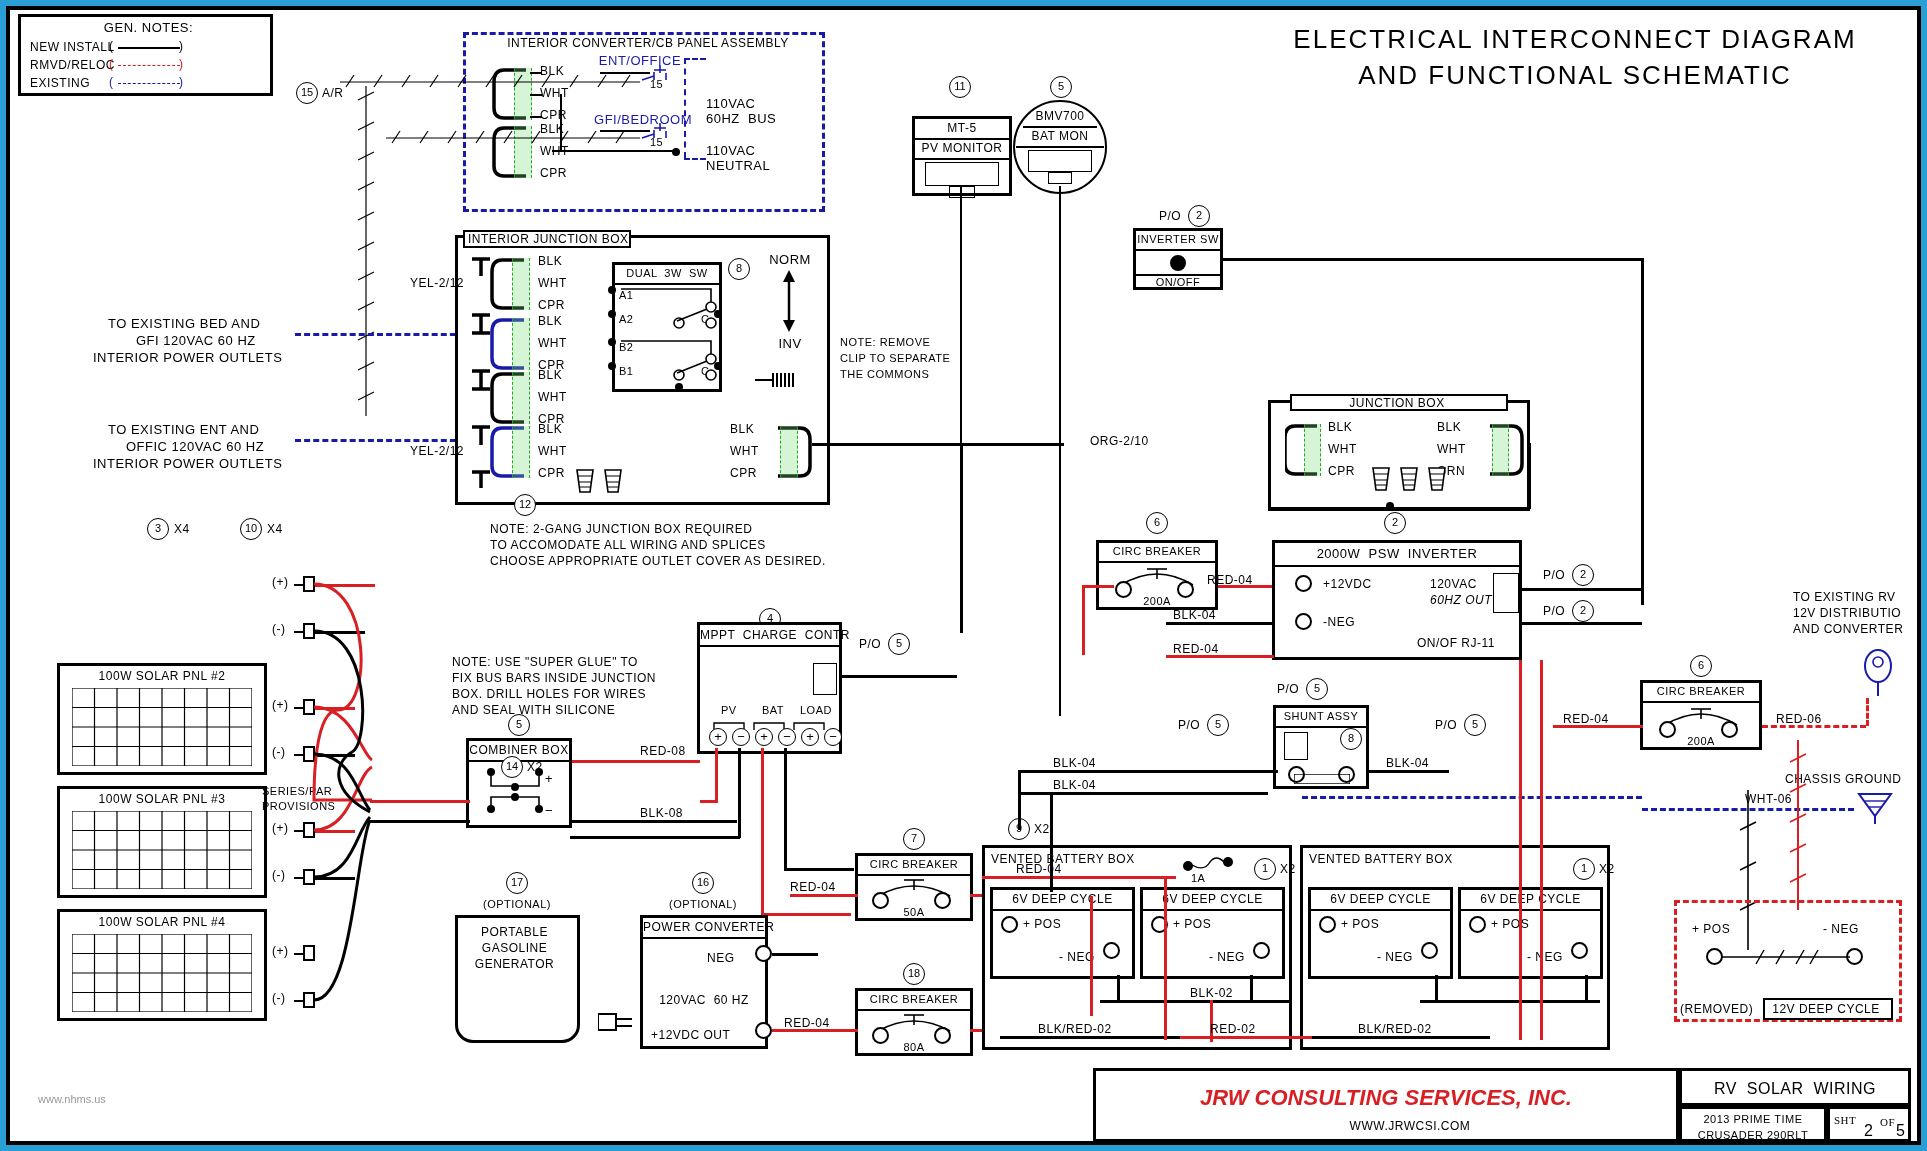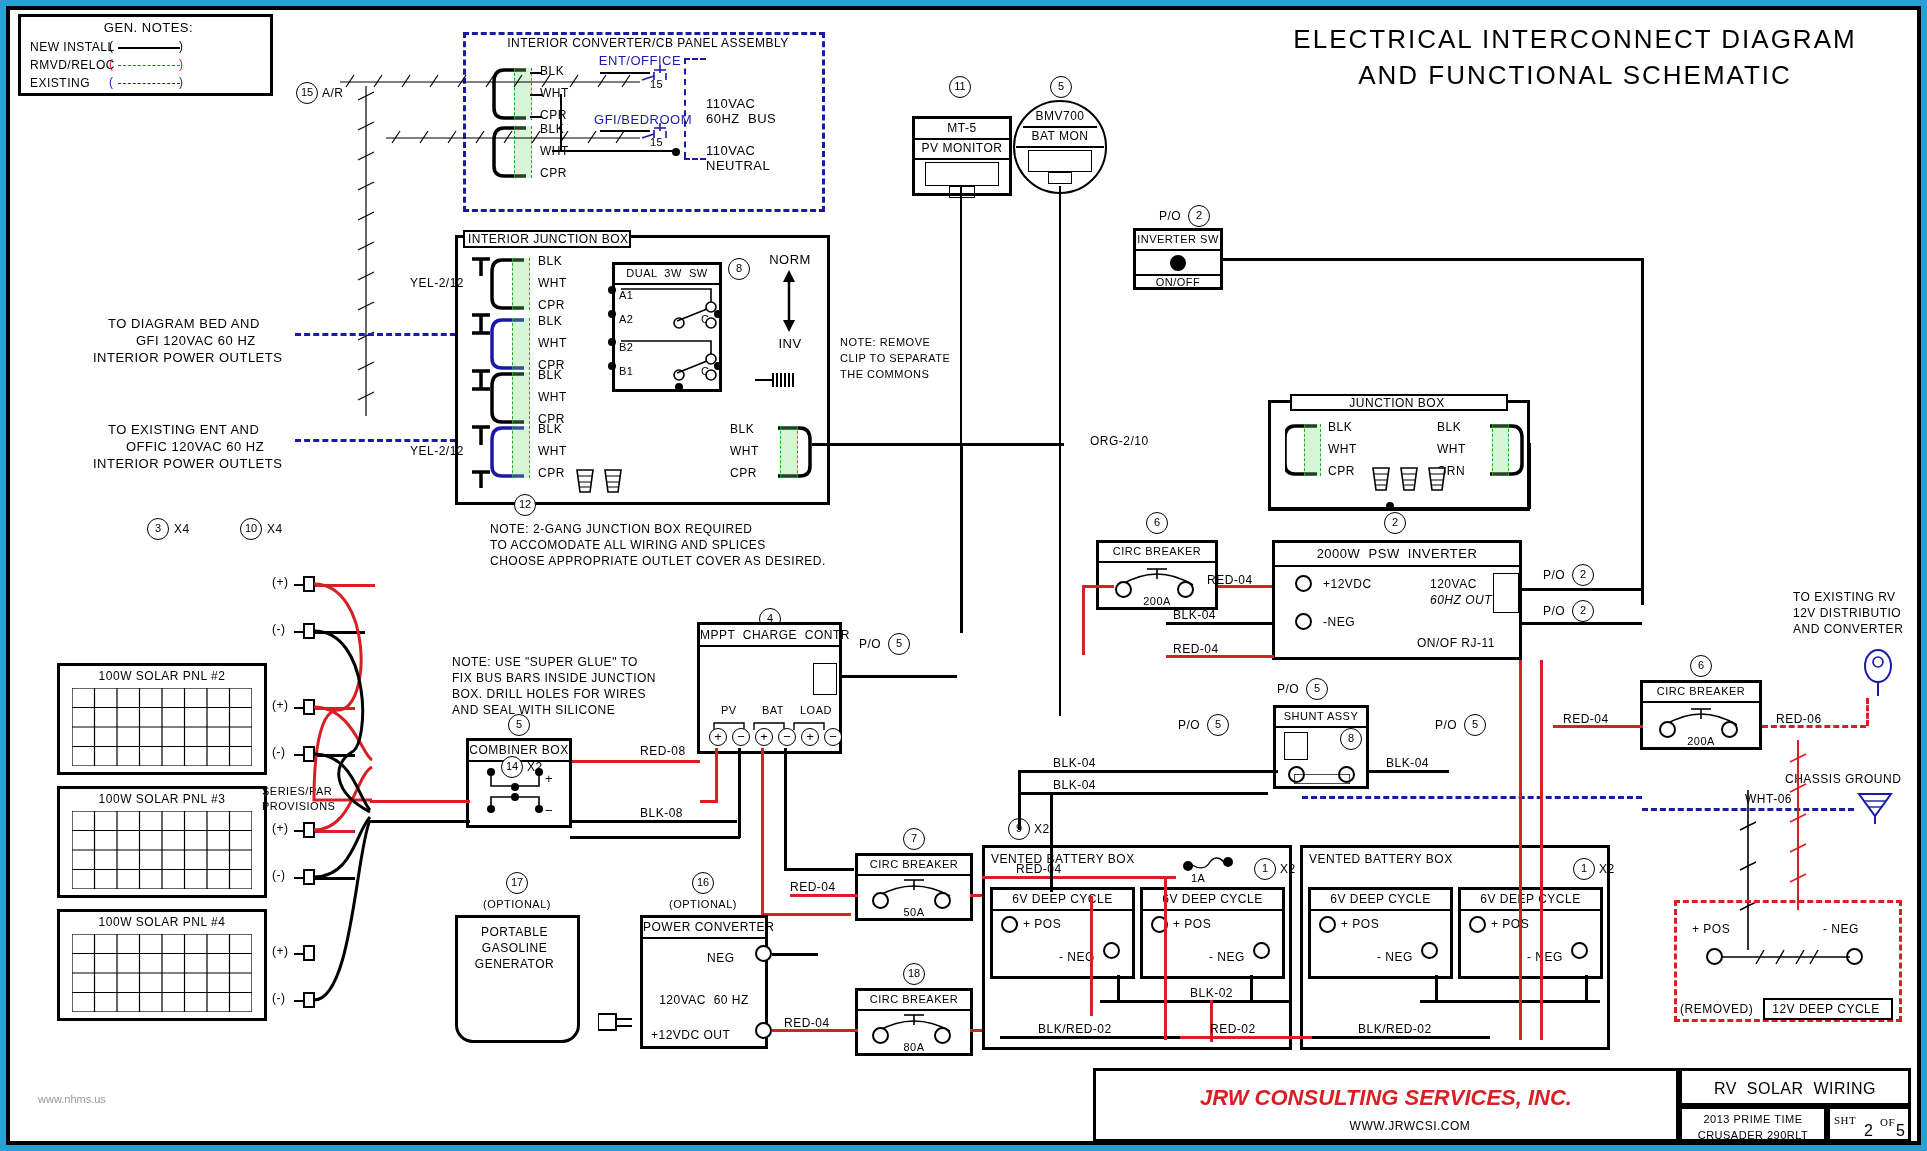--- a/index.html
+++ b/index.html
@@ -181,21 +181,21 @@
           <line x1="2" y1="224" x2="18" y2="216"></line>
           <line x1="2" y1="254" x2="18" y2="246"></line>
       <line x1="2" y1="284" x2="18" y2="276"></line>
           <line x1="2" y1="314" x2="18" y2="306"></line>
       </g>
       </svg>
   </div>
 
   <div class="hb" style="left:295px;top:333px;width:170px;"></div>
   <div class="hb" style="left:295px;top:439px;width:170px;"></div>
-  <div class="t f13" style="left:108px;top:316px;">TO DIAGRAM BED AND</div>
+  <div class="t f13" style="left:108px;top:316px;">TO EXISTING BED AND</div>
   <div class="t f13" style="left:136px;top:333px;">GFI 120VAC 60 HZ</div>
   <div class="t f13" style="left:93px;top:350px;">INTERIOR POWER OUTLETS</div>
   <div class="t f13" style="left:108px;top:422px;">TO EXISTING ENT AND</div>
   <div class="t f13" style="left:126px;top:439px;">OFFIC 120VAC 60 HZ</div>
   <div class="t f13" style="left:93px;top:456px;">INTERIOR POWER OUTLETS</div>
 
   <div class="balloon" style="left:949px;top:76px;">11</div>
   <div class="box" style="left:912px;top:105px;width:100px;height:80px;margin-top:11px;">
     <div class="t f12 ctr" style="left:0;top:2px;width:94px;">MT-5</div>
     <div class="h" style="left:0;top:19px;width:94px;"></div>

